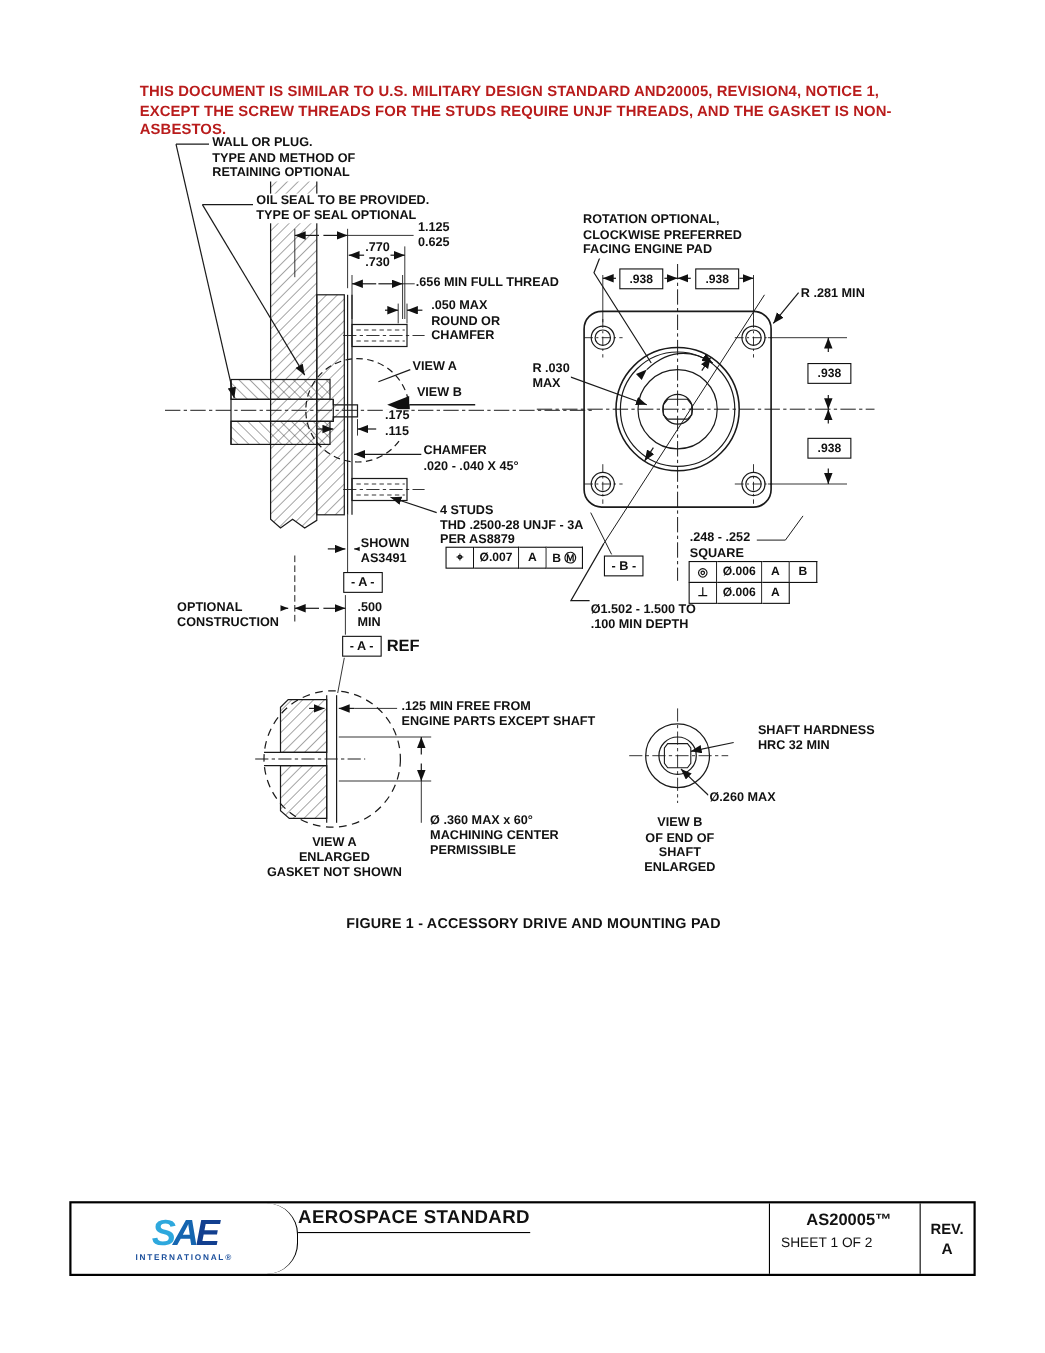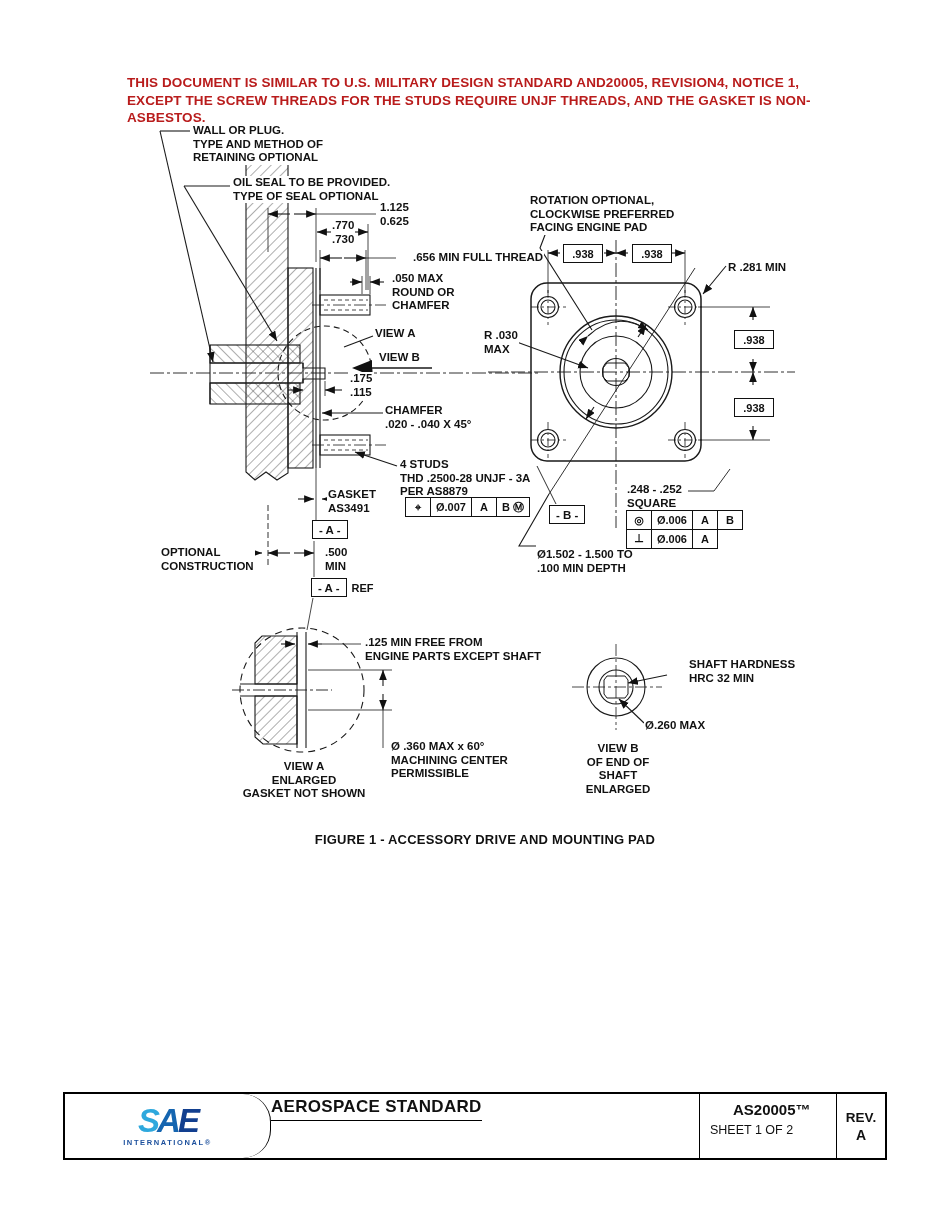--- a/index.html
+++ b/index.html
@@ -11,21 +11,21 @@
   .lbl{position:absolute;font-size:11.5px;font-weight:600;line-height:1.18;white-space:pre-line;
        background:#fff;padding:0 1px;color:#111;}
   .lbl-c{text-align:center;}
   .dimbox{position:absolute;width:38px;height:17px;border:1.3px solid #111;background:#fff;
           font-size:11px;font-weight:700;display:flex;align-items:center;justify-content:center;text-align:center;}
   .datum{position:absolute;border:1.3px solid #111;background:#fff;font-size:11.5px;font-weight:600;
          height:17px;display:flex;align-items:center;justify-content:center;padding:0 6px;}
   .datum-wrap{position:absolute;display:flex;align-items:center;gap:5px;}
   .datum-wrap .bx{border:1.3px solid #111;background:#fff;font-size:11.5px;font-weight:600;height:17px;
                   display:flex;align-items:center;justify-content:center;padding:0 6px;}
-  .datum-wrap .rf{font-size:11px;font-weight:600;background:#fff;}
+  .datum-wrap .rf{font-size:15px;font-weight:600;background:#fff;}
   .fcf{position:absolute;display:flex;flex-direction:column;background:#fff;width:max-content;}
   .fcf-row{display:flex;}
   .fcf-row + .fcf-row{margin-top:-1.3px;}
   .fcf .cell{border:1.3px solid #111;border-left-width:0;font-size:11px;font-weight:600;height:18px;
              display:flex;align-items:center;justify-content:center;padding:0 5px;min-width:14px;background:#fff;}
   .fcf .cell:first-child{border-left-width:1.3px;}
   .figcap{position:absolute;left:20px;top:832px;width:930px;text-align:center;font-size:13px;
           font-weight:700;letter-spacing:.2px;}
   
   .tb{position:absolute;left:63px;top:1092px;width:824px;height:68px;border:2px solid #000;
@@ -226,34 +226,34 @@
 
   <div class="lbl" style="left:192px;top:124px">WALL OR PLUG.
 TYPE AND METHOD OF
 RETAINING OPTIONAL</div>
   <div class="lbl" style="left:232px;top:176px">OIL SEAL TO BE PROVIDED.
 TYPE OF SEAL OPTIONAL</div>
   <div class="lbl" style="left:379px;top:201px">1.125
 0.625</div>
   <div class="lbl" style="left:331px;top:219px">.770
 .730</div>
-  <div class="lbl" style="left:412px;top:251px">.656 MIN FULL THREAD</div>
+  <div class="lbl" style="left:377px;top:251px">.656 MIN FULL THREAD</div>
   <div class="lbl" style="left:391px;top:272px">.050 MAX
 ROUND OR
 CHAMFER</div>
   <div class="lbl" style="left:374px;top:327px">VIEW A</div>
   <div class="lbl" style="left:378px;top:351px">VIEW B</div>
   <div class="lbl" style="left:349px;top:372px">.175
 .115</div>
   <div class="lbl" style="left:384px;top:404px">CHAMFER
 .020 - .040 X 45°</div>
   <div class="lbl" style="left:399px;top:458px">4 STUDS
 THD .2500-28 UNJF - 3A
 PER  AS8879</div>
-  <div class="lbl" style="left:327px;top:488px">GASKET
+  <div class="lbl" style="left:327px;top:488px">SHOWN
 AS3491</div>
   <div class="lbl" style="left:160px;top:546px">OPTIONAL
 CONSTRUCTION</div>
   <div class="lbl" style="left:324px;top:546px">.500
 MIN</div>
   <div class="lbl" style="left:364px;top:636px">.125 MIN FREE FROM
 ENGINE PARTS EXCEPT SHAFT</div>
   <div class="lbl" style="left:390px;top:740px">Ø .360 MAX  x  60°
 MACHINING CENTER
 PERMISSIBLE</div>

